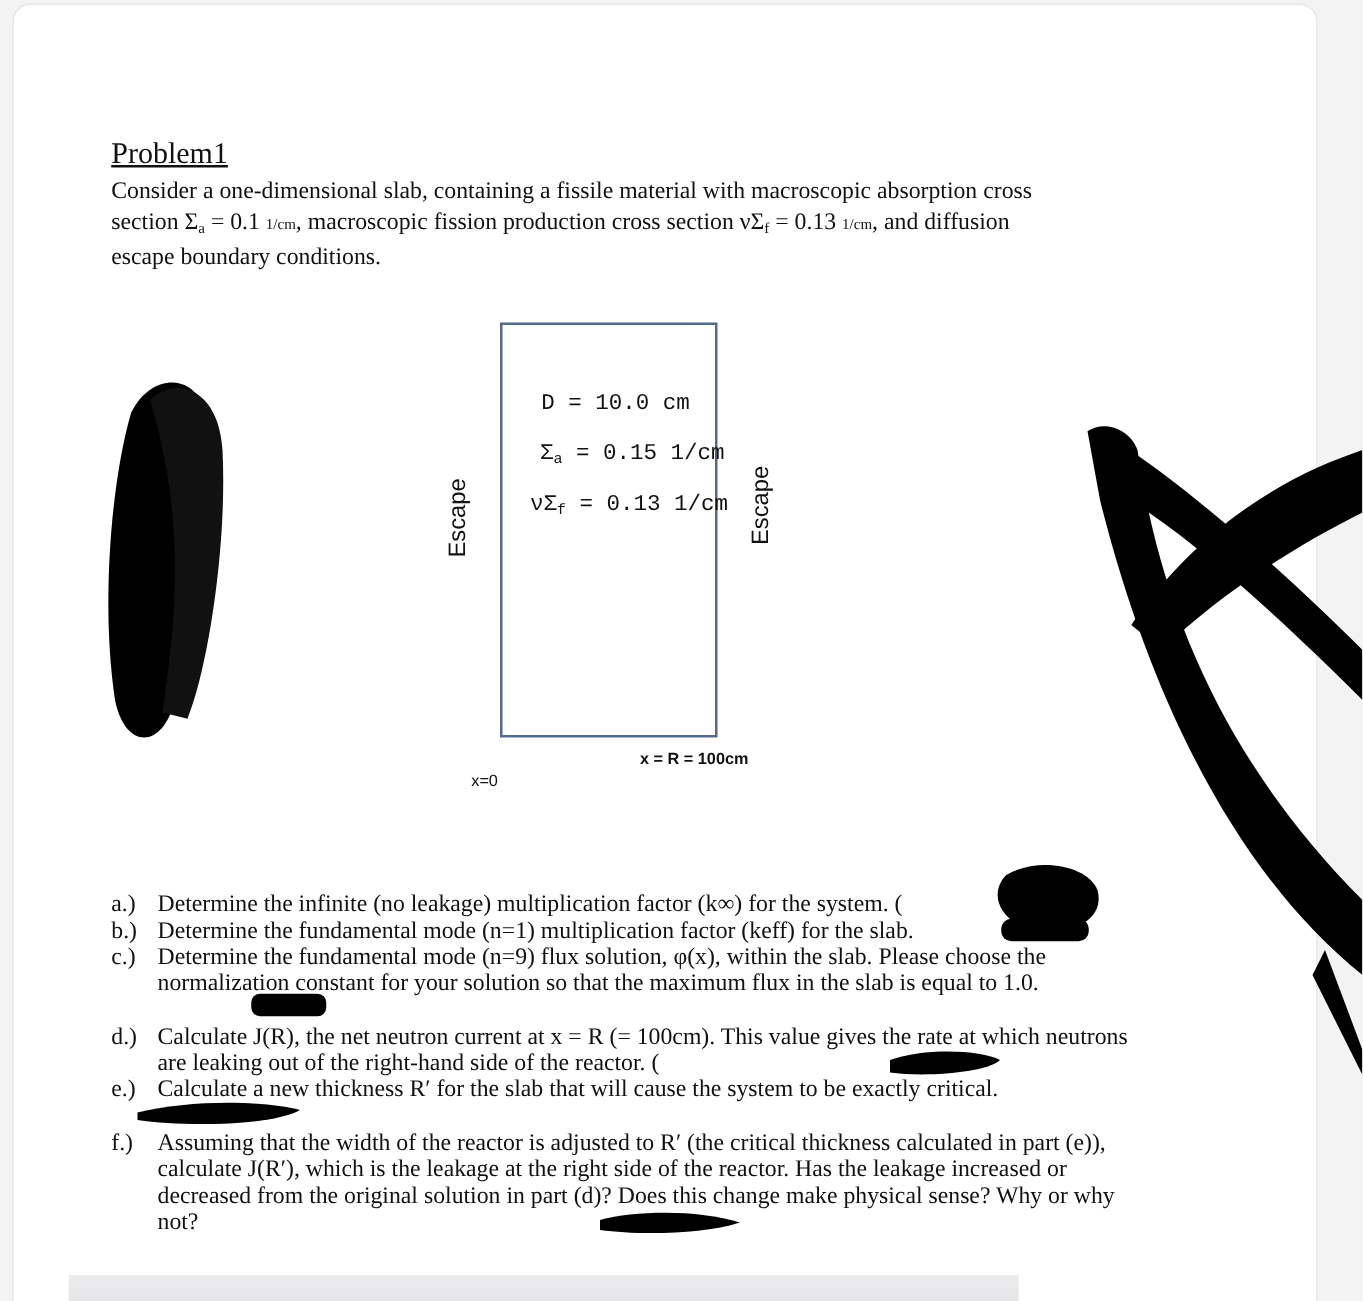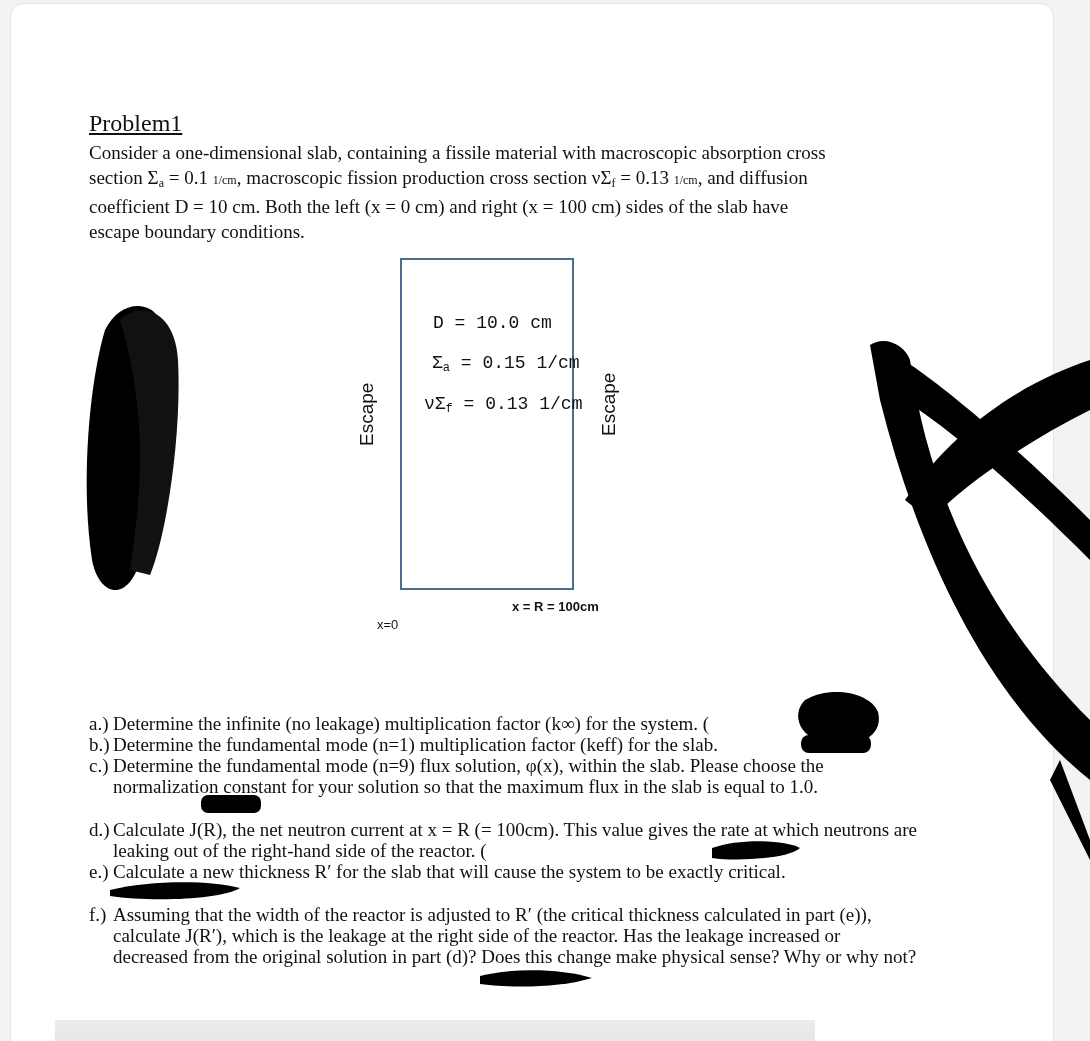--- a/index.html
+++ b/index.html
@@ -8,34 +8,33 @@
   .title { position: absolute; left: 89px; top: 67px; font-size: 24px; text-decoration: underline; margin-top: 43px; }
   .intro { position: absolute; left: 89px; top: 117px; width: 830px; font-size: 19px; line-height: 24.5px; margin-top: 24px; }
   .sub { font-size: 12px; vertical-align: -3px; }
   .frac { font-size: 12px; text-align: center; }
   .slab { position: absolute; left: 400px; top: 258px; width: 174px; height: 332px; border: 2.5px solid #4f6b8e; box-sizing: border-box; }
   .slab-text { position: absolute; font-size: 18px; font-family: Liberation Mono, monospace; }
   .escape { position: absolute; font-family: "Liberation Sans", sans-serif; font-size: 19px; transform: rotate(-90deg); transform-origin: left top; }
   .xlabel { position: absolute; font-family: "Liberation Sans", sans-serif; font-size: 13px; }
   .q { position: absolute; left: 89px; font-size: 19px; line-height: 21px; width: 830px; }
   .q .lbl { position: absolute; left: 0; top: 0; width: 46px; }
-  .q .txt { margin-left: 24px; }
+  .q .txt { margin-left: 37px; }
   .bottom-shade { position: absolute; left: 55px; top: 1020px; width: 760px; height: 21px; background: linear-gradient(#ececee, #e6e6e8); }
 </style>
 </head>
 <body>
 
 <div class="page"></div>
 
 <div class="title">Problem1</div>
 
 <div class="intro">
   <div>Consider a one-dimensional slab, containing a fissile material with macroscopic absorption cross</div>
   <div><span>section Σ</span><span class="sub">a</span><span> = 0.1 </span><span class="frac">1/cm</span><span>, macroscopic fission production cross section νΣ</span><span class="sub">f</span><span> = 0.13 </span><span class="frac">1/cm</span><span>, and diffusion</span></div>
-  <div>coefficient D = 10 cm.  Both the left (x = 0 cm) and right (x = 100 cm) sides of the slab have</div>
   <div>escape boundary conditions.</div>
 </div>
 
 <div class="slab"></div>
 <div class="slab-text" style="left:433px; top:313px;">D = 10.0 cm</div>
 <div class="slab-text" style="left:432px; top:353px;"><span>Σ</span><span class="sub">a</span><span> = 0.15 1/cm</span></div>
 <div class="slab-text" style="left:424px; top:394px;"><span>νΣ</span><span class="sub">f</span><span> = 0.13 1/cm</span></div>
 <div class="escape" style="left:356px; top:446px;">Escape</div>
 <div class="escape" style="left:598px; top:436px;">Escape</div>
 <div class="xlabel" style="left:377px; top:617px;">x=0</div>

